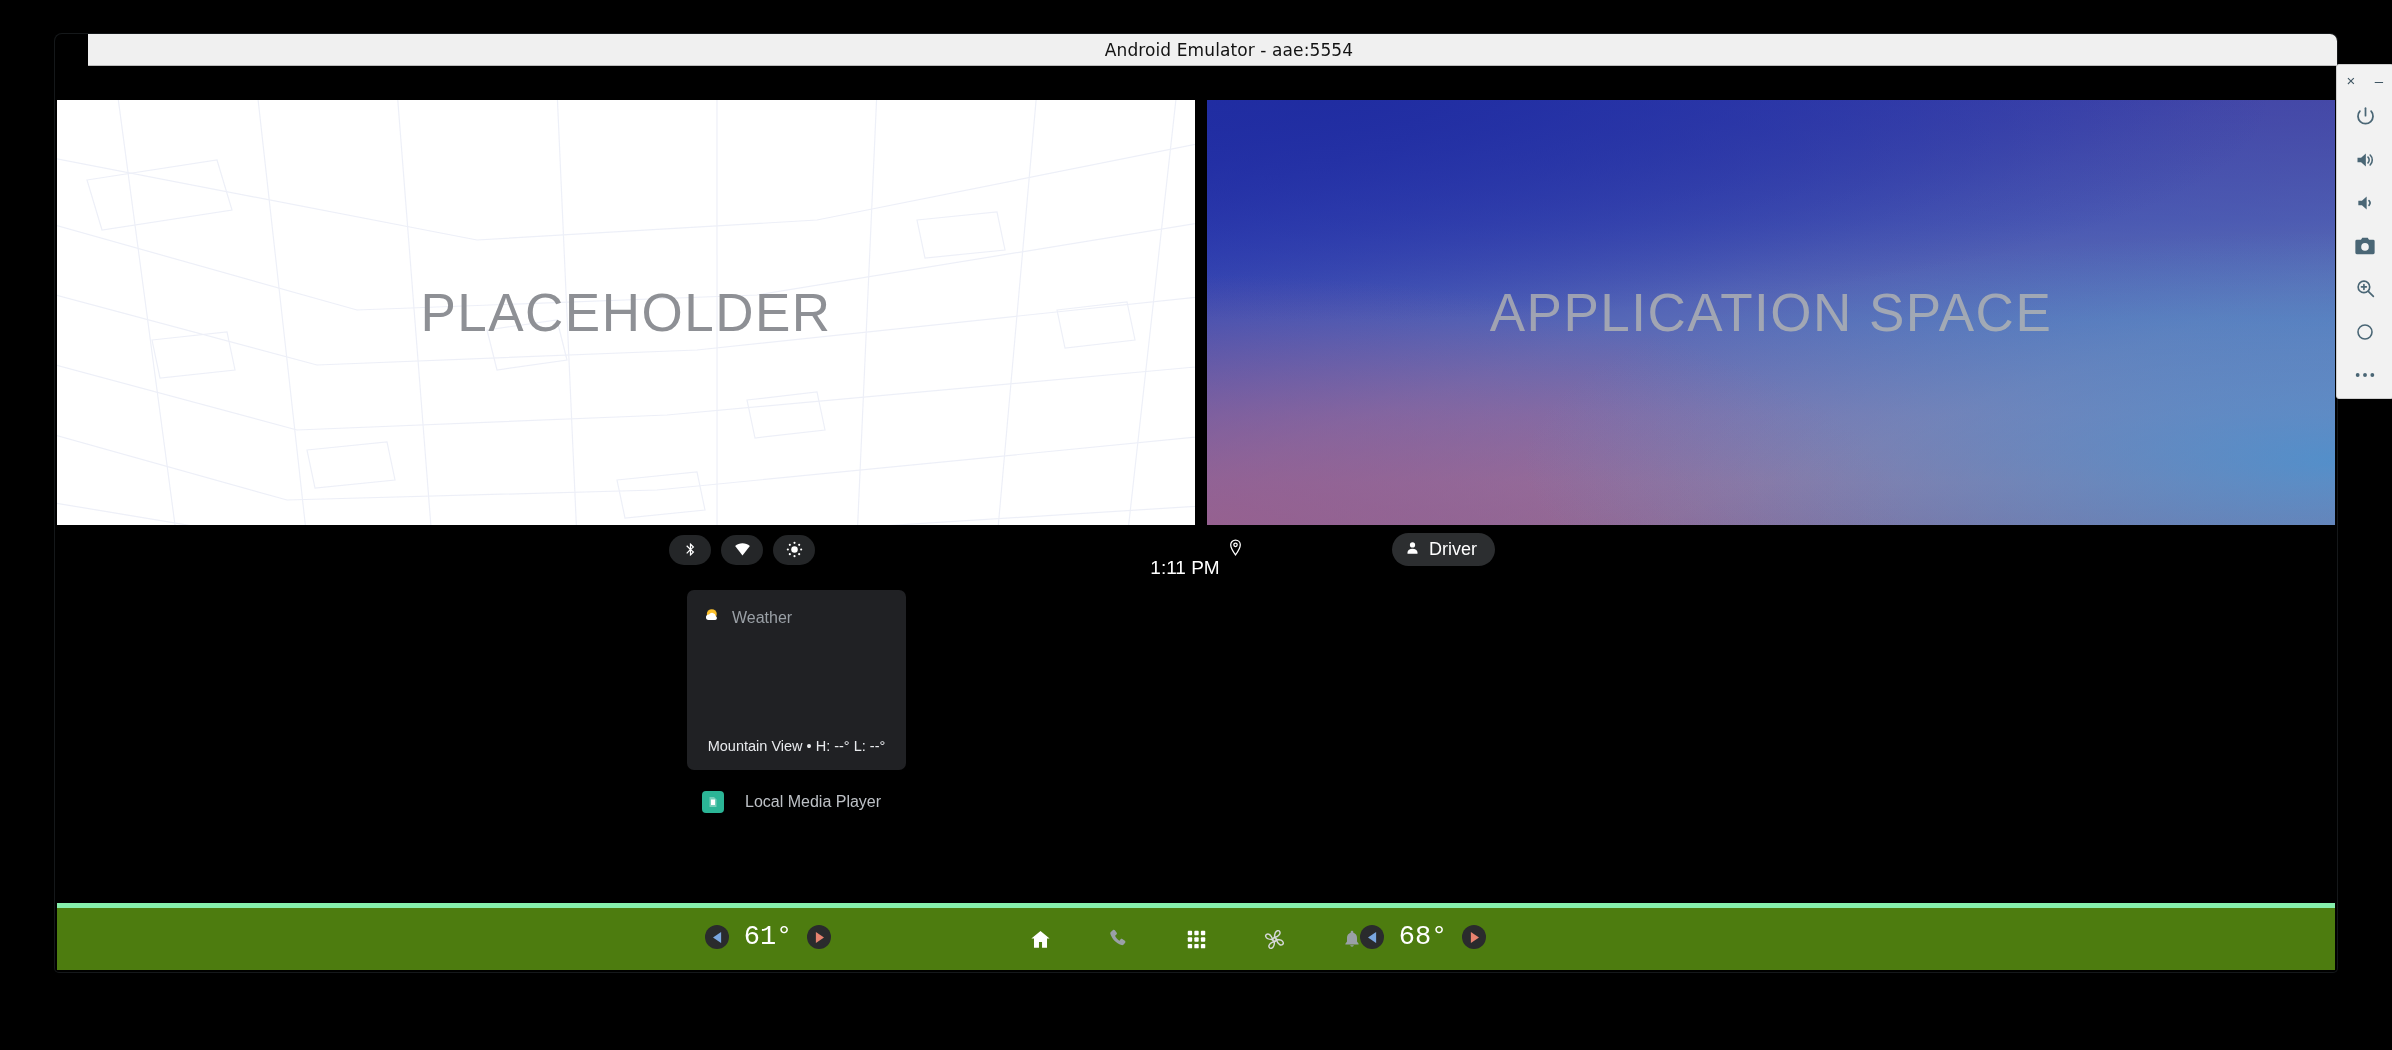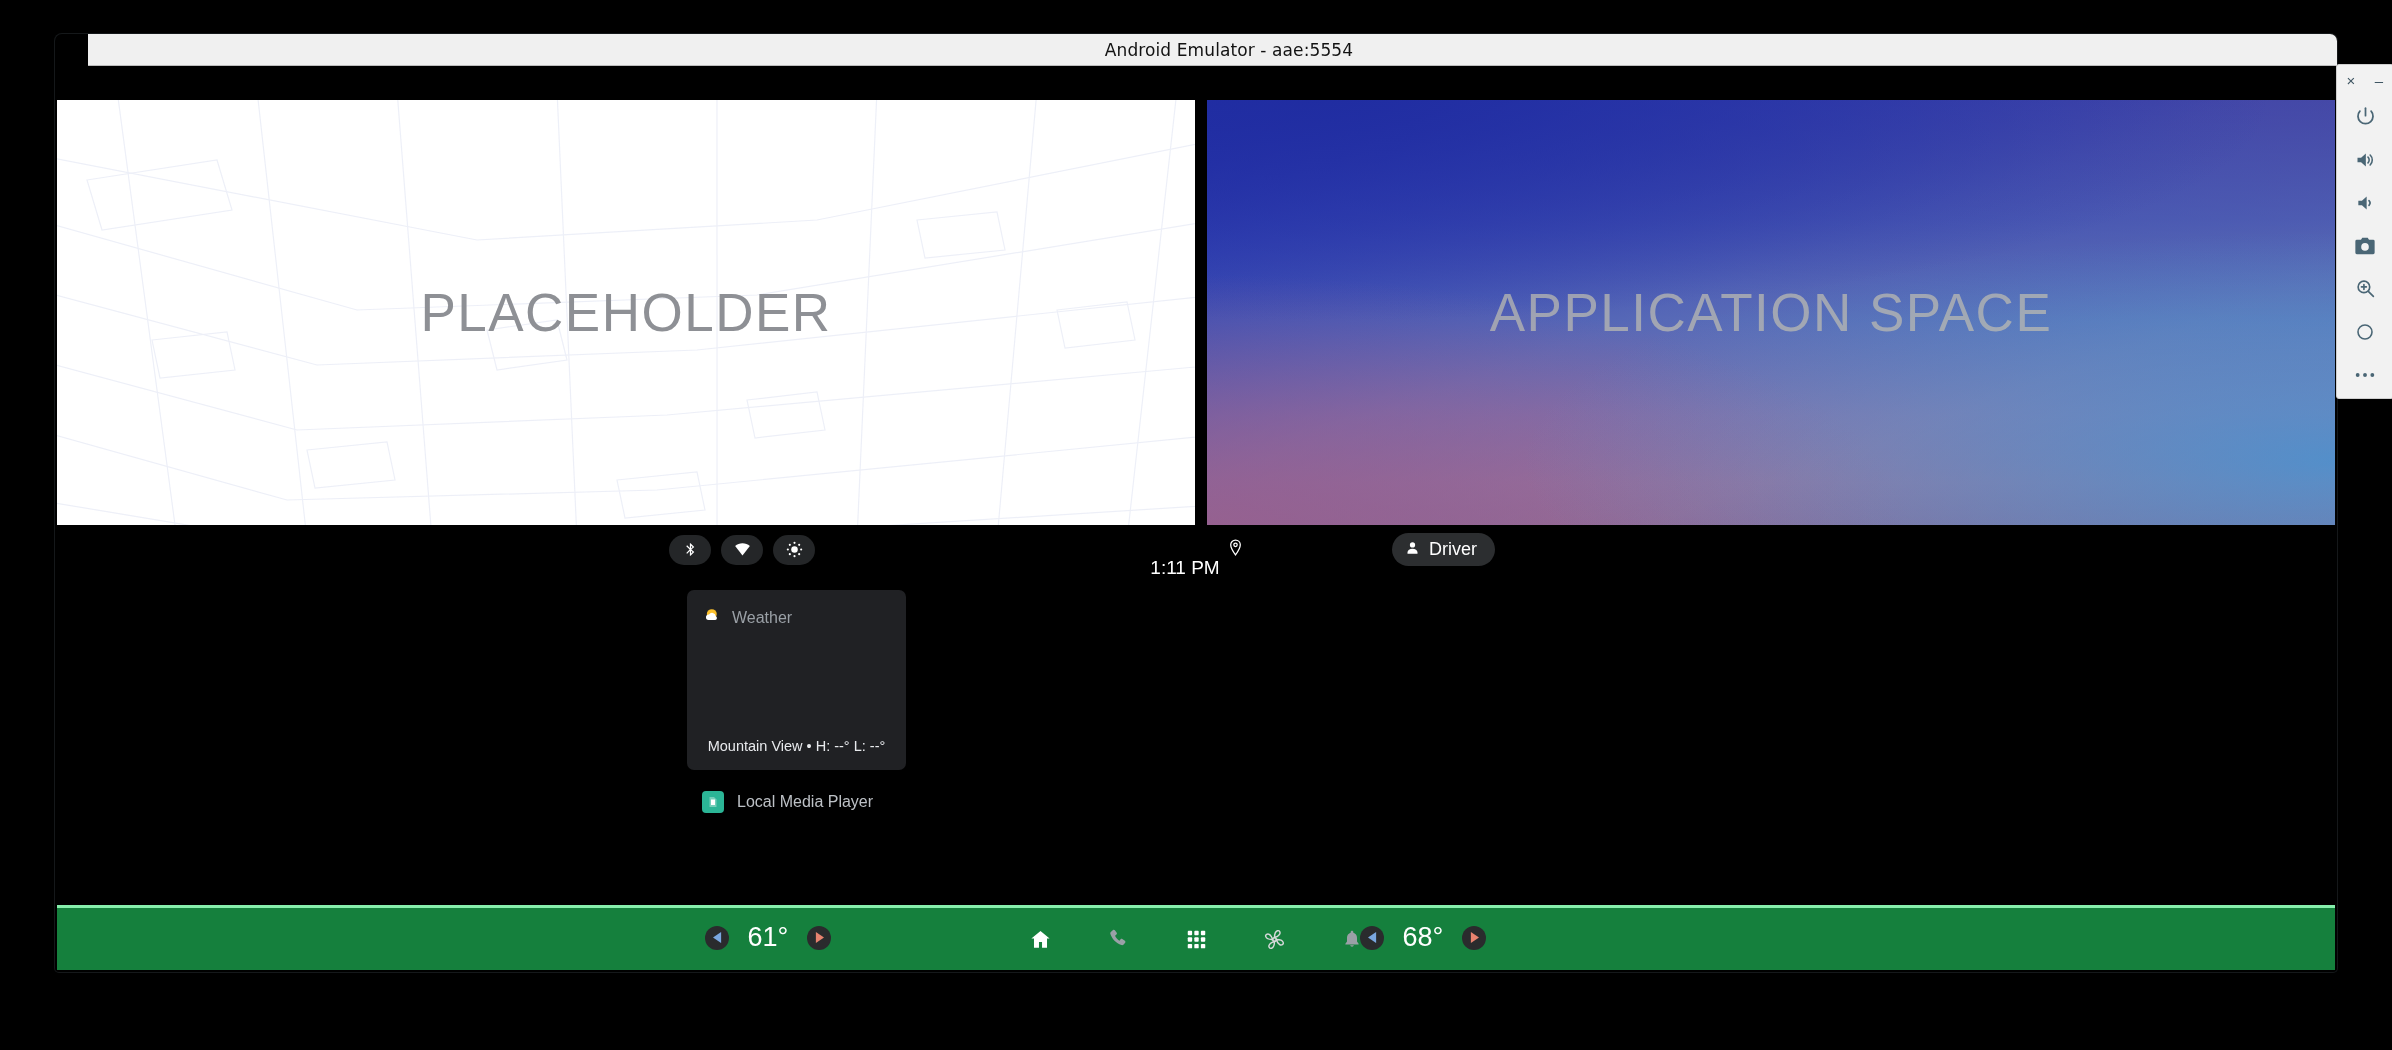--- a/index.html
+++ b/index.html
@@ -239,21 +239,21 @@
     color: #e8eaed;
   }
 
   
   #media-row {
     position: absolute;
     left: 645px;
     top: 266px;
     display: flex;
     align-items: center;
-    gap: 13px;
+    gap: 21px;
   }
   #media-icon {
     width: 22px; height: 22px;
     border-radius: 4px;
     background: #2bb596;
     display: flex;
     align-items: center;
     justify-content: center;
   }
   #media-label {
@@ -261,22 +261,23 @@
     color: #bdc1c6;
   }
 
   
   #nav-bar {
     position: absolute;
     left: 0;
     bottom: 0;
     width: 100%;
     height: 62px;
-    background: #15803d;
-    border-top: 3px solid #86efac;
+    background: #4d7c0f;
+    border-top: 5px solid #86efac;
+    font-family: Liberation Mono, monospace;
   }
   .temp-control {
     position: absolute;
     top: 14px;
     display: flex;
     align-items: center;
     gap: 11px;
   }
   #temp-control-left { left: 648px; }
   #temp-control-right { left: 1303px; }

